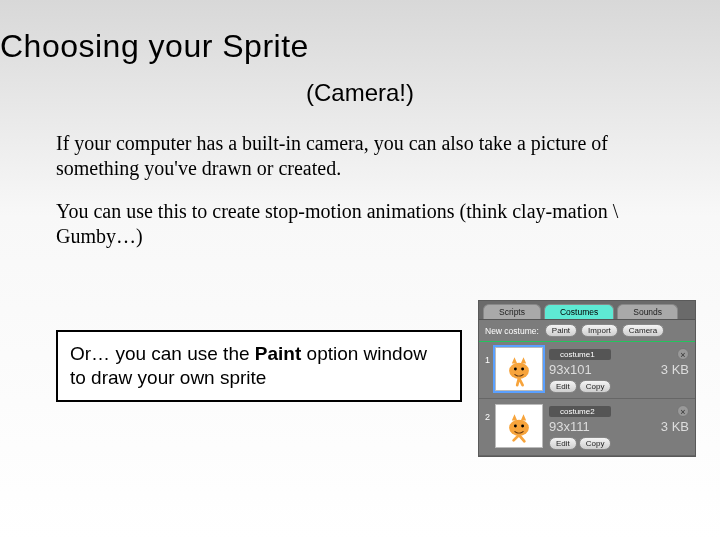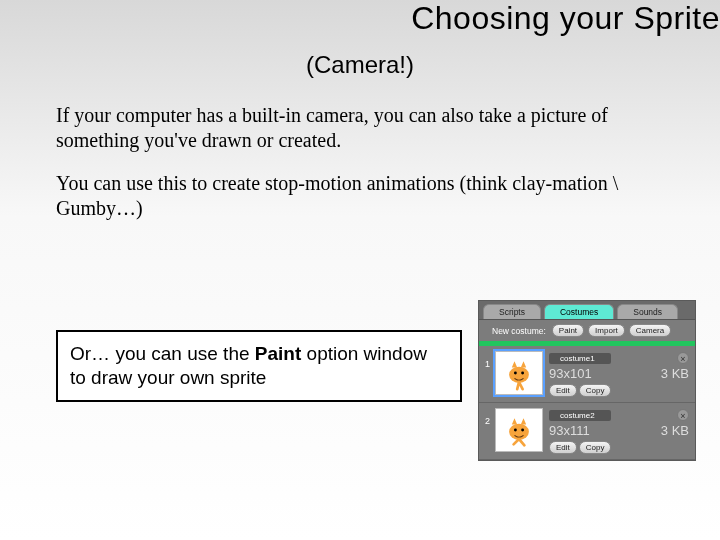--- a/index.html
+++ b/index.html
@@ -4,23 +4,24 @@
 <style>
   * { margin: 0; padding: 0; box-sizing: border-box; }
   html, body { width: 720px; height: 540px; overflow: hidden; }
   body {
     background: linear-gradient(to bottom, #d8d8d8 0%, #f8f8f8 40%, #ffffff 100%);
     font-family: Arial, Helvetica, sans-serif;
     color: #000;
     position: relative;
   }
   .title {
-    text-align: right;
+    text-align: left;
     font-size: 32px;
     font-weight: normal;
+    padding-top: 28px;
     letter-spacing: 0.5px;
   }
   .subtitle {
     text-align: center;
     font-size: 24px;
     font-weight: normal;
     margin-top: 14px;
   }
   .body-text {
     margin: 24px 56px 0 56px;
@@ -70,22 +71,22 @@
     border-bottom: none;
   }
   .tab.active {
     background: #5eead4;
     color: #000;
   }
   .newrow {
     display: flex;
     align-items: center;
     gap: 4px;
-    padding: 4px 13px;
-    border-bottom: 5px solid #22c55e;
+    padding: 4px 6px;
+    border-bottom: 1px solid #22c55e;
   }
   .newrow .lbl { color: #fff; font-size: 8.5px; margin-right: 2px; }
   .pillbtn {
     background: linear-gradient(#f4f4f4,#cfcfcf);
     color: #222;
     border: 1px solid #888;
     border-radius: 8px;
     padding: 1px 6px;
     font-size: 8px;
     font-family: inherit;

